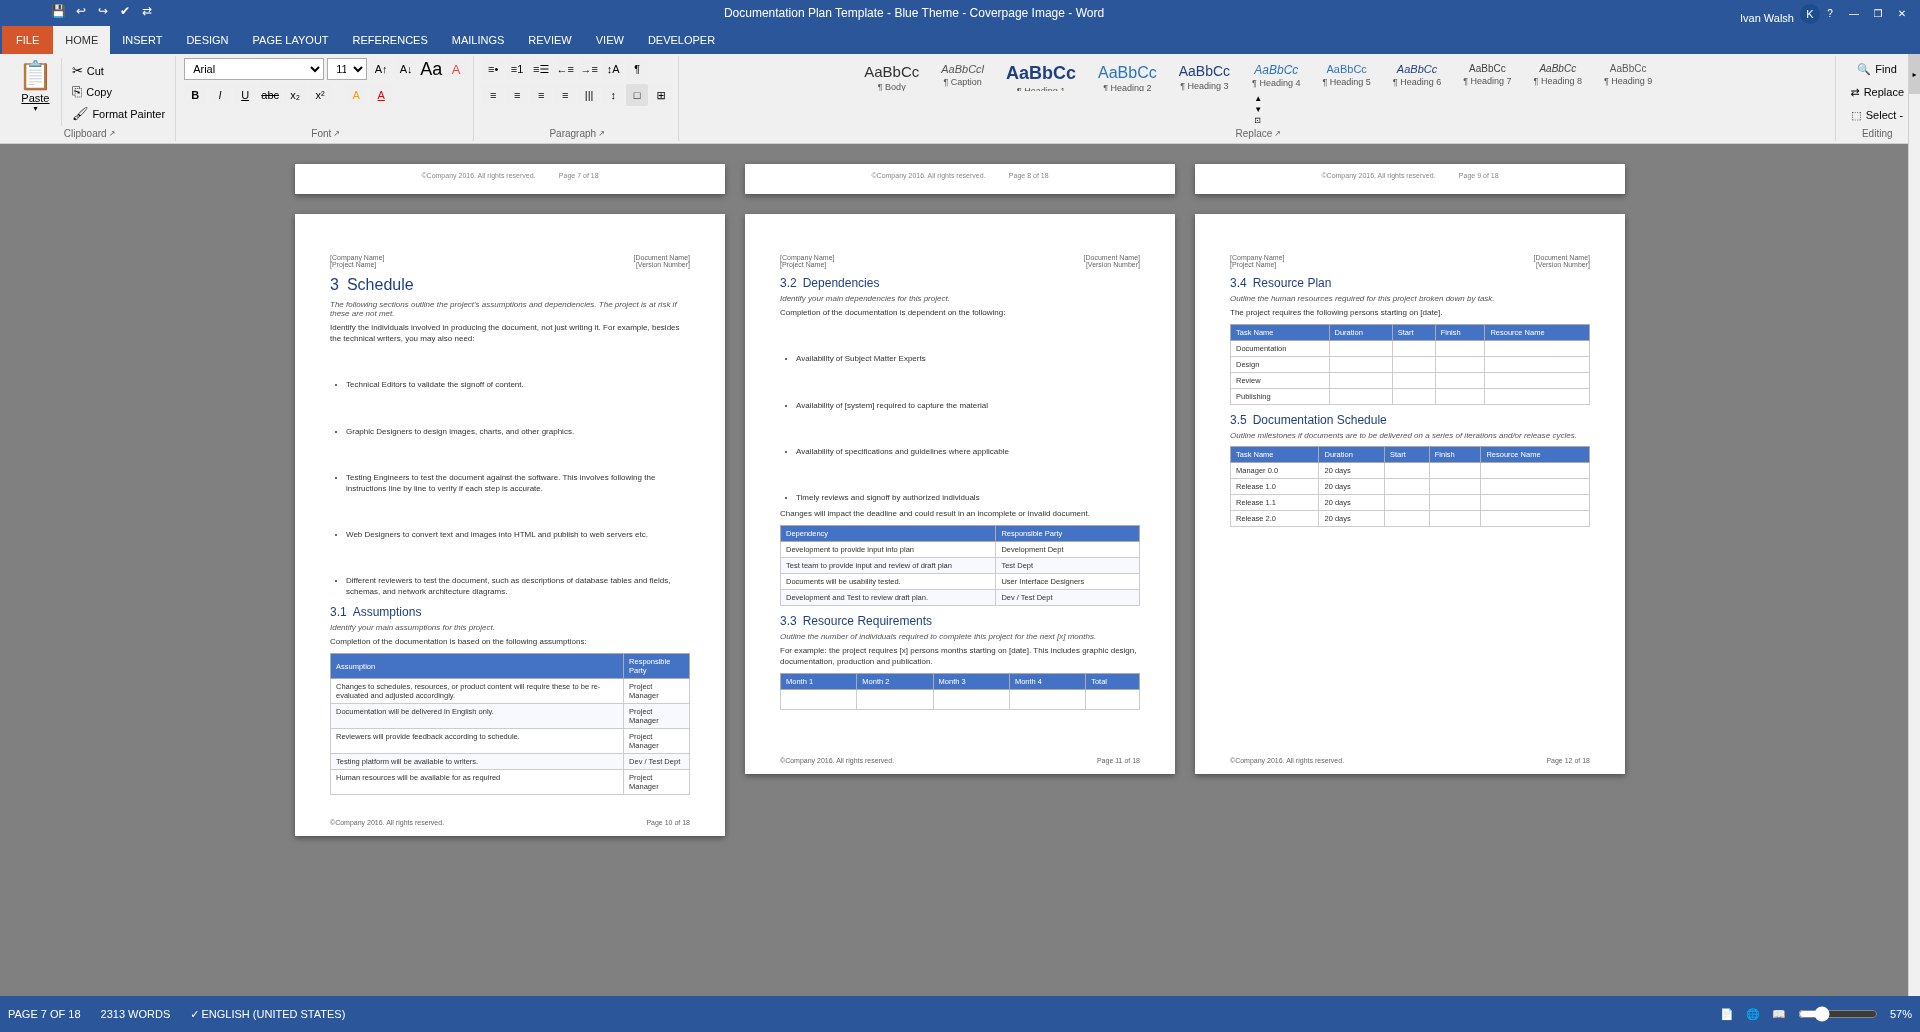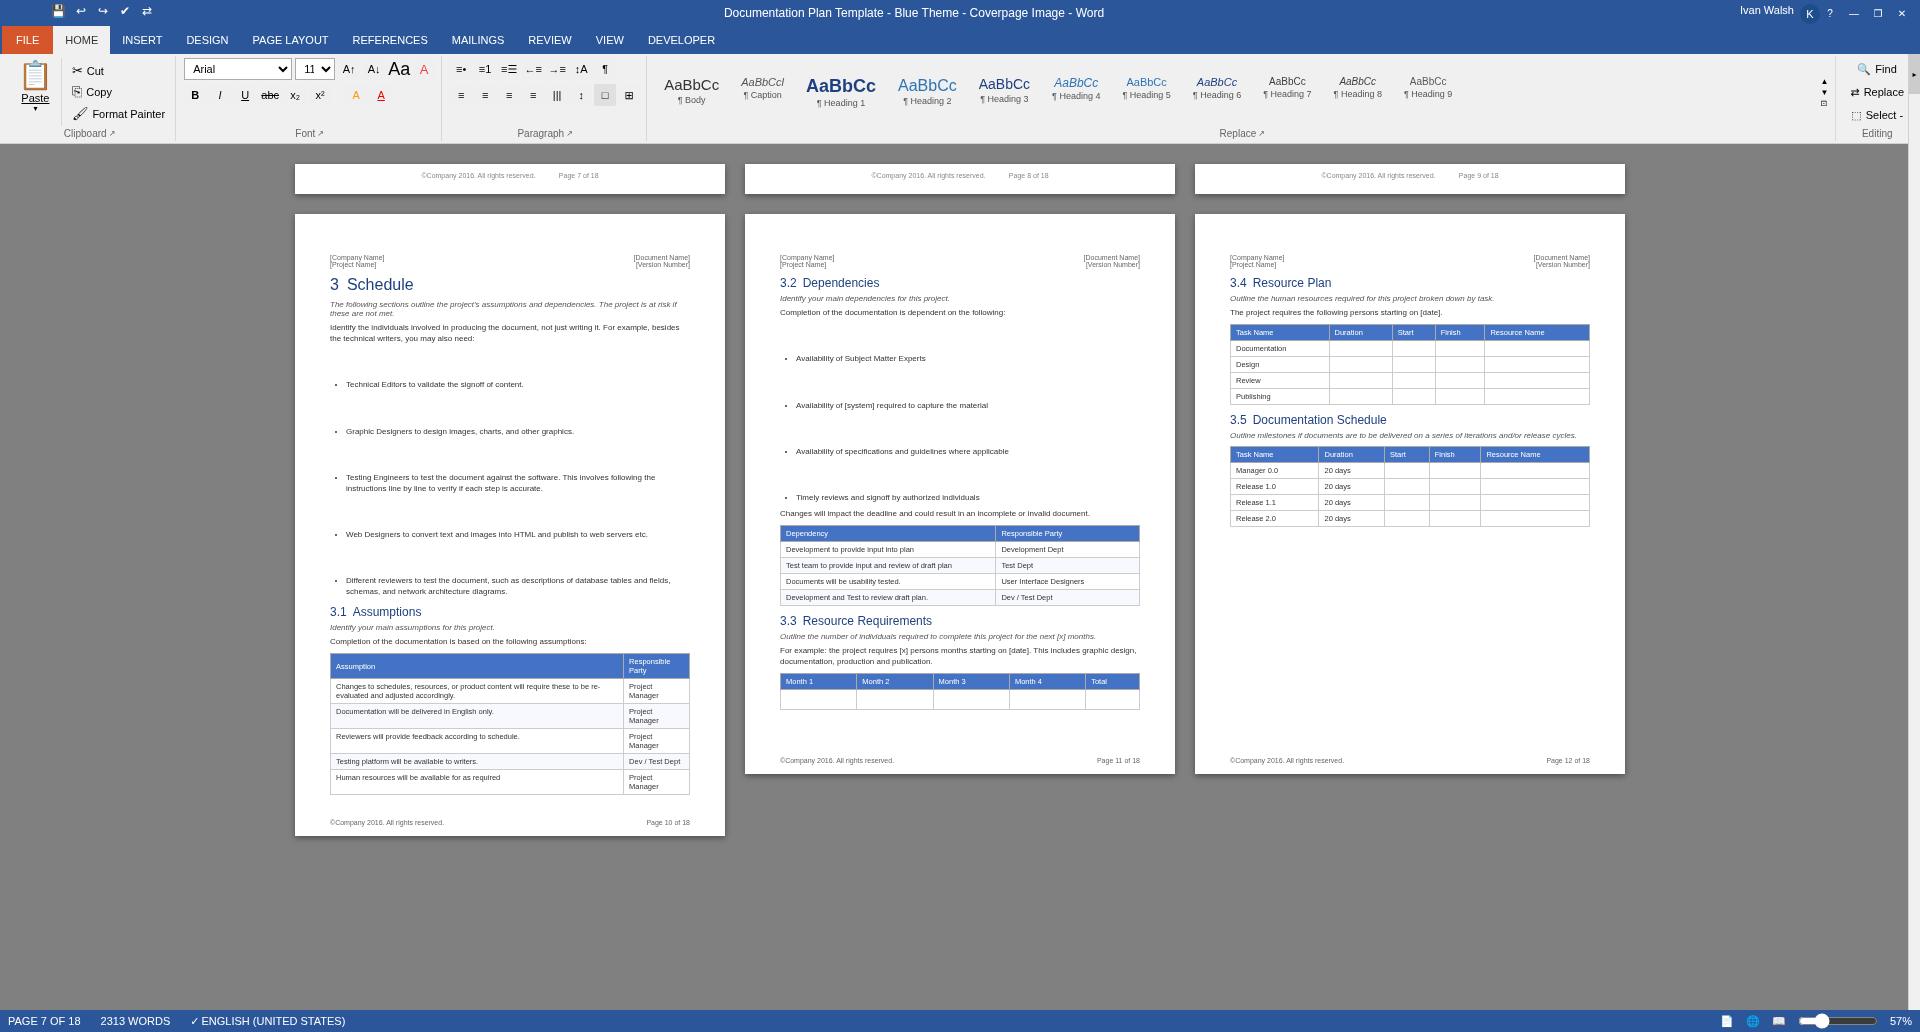--- a/index.html
+++ b/index.html
@@ -119,21 +119,21 @@
       cursor: pointer;
       font-size: 11px;
       border-radius: 2px;
     }
     .clip-icon { font-size: 13px; }
 
     
     .font-group .ribbon-group-content { flex-direction: column; align-items: flex-start; }
     .font-row { display: flex; align-items: center; gap: 3px; margin-bottom: 2px; }
     .font-select {
-      width: 108px; height: 22px; font-size: 11px;
+      width: 140px; height: 22px; font-size: 11px;
       border: 1px solid #ababab; background: white; padding: 0 4px;
     }
     .font-size-select {
       width: 40px; height: 22px; font-size: 11px;
       border: 1px solid #ababab; background: white; padding: 0 4px;
     }
     .font-btn {
       width: 22px; height: 22px; display: flex; align-items: center; justify-content: center;
       border: 1px solid transparent; cursor: pointer; font-size: 11px; border-radius: 2px;
     }
@@ -145,21 +145,21 @@
     
     .para-group .ribbon-group-content { flex-direction: column; align-items: flex-start; }
     .para-row { display: flex; align-items: center; gap: 2px; margin-bottom: 2px; }
     .para-btn {
       width: 22px; height: 22px; display: flex; align-items: center; justify-content: center;
       border: 1px solid transparent; cursor: pointer; font-size: 11px; border-radius: 2px;
     }
 
     
     .styles-group { flex: 1; }
-    .styles-group .ribbon-group-content { flex-direction: row; overflow: hidden; }
+    .styles-group .ribbon-group-content { flex-direction: column; overflow: hidden; }
     .style-gallery { display: flex; gap: 4px; overflow: hidden; flex: 1; }
     .style-item {
       display: flex; flex-direction: column; align-items: center;
       padding: 4px 8px; cursor: pointer; border: 1px solid transparent;
       border-radius: 2px; min-width: 60px;
     }
     .style-preview { font-size: 18px; line-height: 1.2; }
     .style-label { font-size: 9px; color: #555; margin-top: 1px; }
     .styles-scroll { display: flex; flex-direction: column; justify-content: space-around; }
     .scroll-btn { font-size: 8px; cursor: pointer; padding: 1px; }
@@ -184,21 +184,21 @@
     .qa-btn {
       width: 18px; height: 18px;
       color: white; display: flex; align-items: center; justify-content: center;
       cursor: pointer; font-size: 12px;
     }
 
     
     .status-bar {
       position: fixed; bottom: 0; left: 0; right: 0;
       background: #2b579a; color: white;
-      height: 22px; display: flex; align-items: center;
+      height: 36px; display: flex; align-items: center;
       padding: 0 8px; font-size: 11px; gap: 20px;
     }
     .status-right { margin-left: auto; display: flex; align-items: center; gap: 12px; }
     .zoom-slider { width: 80px; height: 8px; accent-color: white; }
 
     
     .doc-area {
       background: #808080;
       height: calc(100vh - 144px);
       overflow-y: auto;
@@ -333,21 +333,21 @@
     }
 
     
     .user-area {
       position: absolute;
       top: 4px;
       right: 100px;
       color: white;
       font-size: 11px;
       display: flex;
-      align-items: flex-start;
+      align-items: flex-end;
       gap: 6px;
     }
   </style>
 </head>
 <body>
 
 <div class="title-bar" style="position:relative;">
   <div class="quick-access">
     <span class="qa-btn">💾</span>
     <span class="qa-btn">↩</span>

